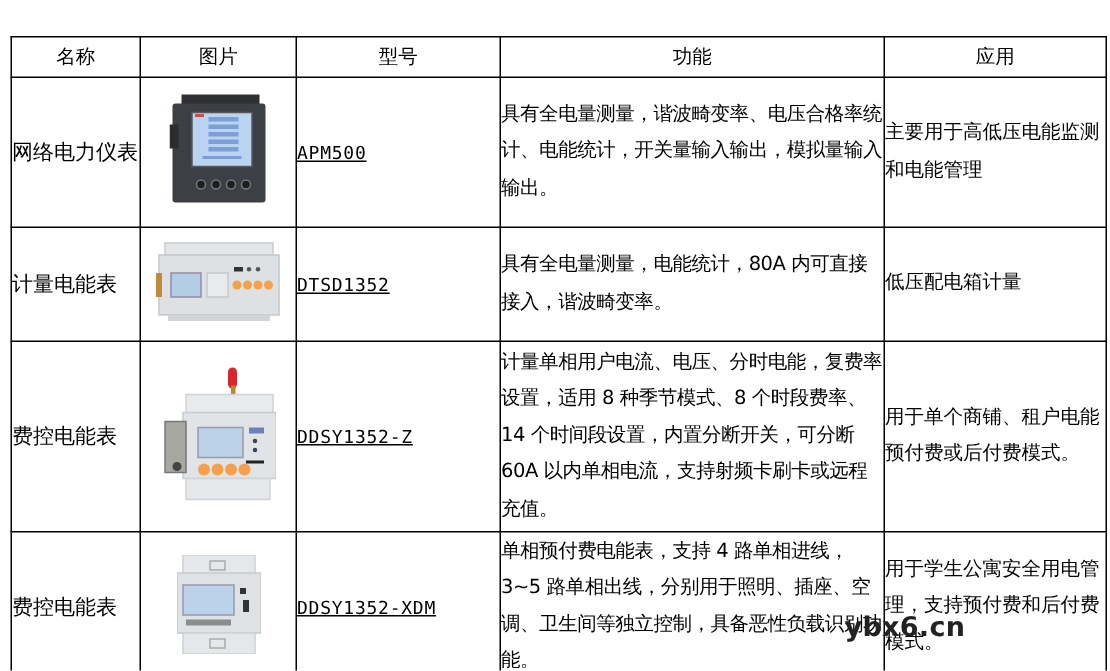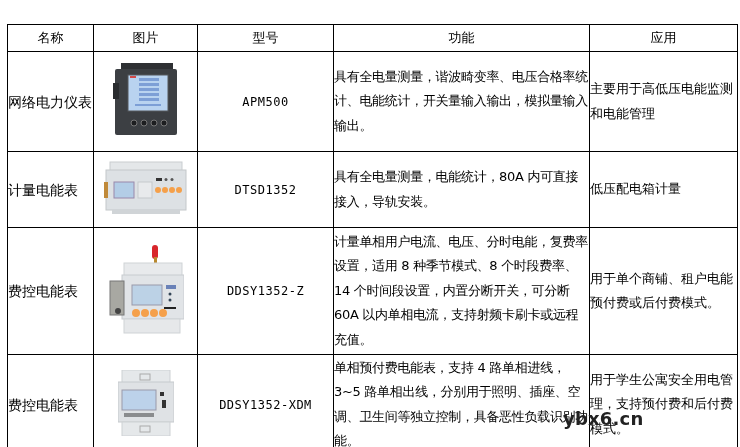--- a/index.html
+++ b/index.html
@@ -4,21 +4,21 @@
 <style>
   html, body { margin: 0; padding: 0; background: #ffffff; }
   body { width: 740px; height: 447px; position: relative; overflow: hidden;
          font-family: "DejaVu Sans", sans-serif; color: #000; }
   table.spec { position: absolute; left: 7px; top: 24px; border-collapse: collapse;
                table-layout: fixed; width: 730px; }
   table.spec td, table.spec th { border: 1px solid #000; padding: 0; vertical-align: middle; }
   th { font-weight: normal; font-size: 13px; height: 26px; text-align: center; }
   td.name { text-align: left; font-size: 14px; line-height: 26px; padding: 0 3px; }
   td.pic { text-align: center; }
-  td.model { text-align: center; font-family: "DejaVu Sans Mono", monospace; font-size: 12px; letter-spacing: 0.5px; }
+  td.model { text-align: left; font-family: "DejaVu Sans Mono", monospace; font-size: 12px; letter-spacing: 0.5px; text-decoration: underline; }
   td.func, td.app { text-align: left; font-size: 13px; line-height: 24.5px; padding-left: 1px; }
   td.func { letter-spacing: -0.3px; }
   .device { display: inline-block; position: relative; }
   .watermark { position: absolute; left: 563px; top: 408px; font-family: "DejaVu Sans", sans-serif;
                font-weight: bold; font-size: 18px; color: #222; letter-spacing: 0.2px; }
 </style>
 </head>
 <body>
 
 <table class="spec">
@@ -85,21 +85,21 @@
             <circle cx="62" cy="19.5" r="1.5" fill="#555"></circle>
               <circle cx="68" cy="19.5" r="1.5" fill="#555"></circle>
             <circle cx="54" cy="30" r="3" fill="#f5a04a"></circle>
               <circle cx="61" cy="30" r="3" fill="#f5a04a"></circle>
             <circle cx="68" cy="30" r="3" fill="#f5a04a"></circle>
               <circle cx="75" cy="30" r="3" fill="#f5a04a"></circle>
           </svg>
         </span>
       </td>
       <td class="model">DTSD1352</td>
-      <td class="func">具有全电量测量，电能统计，80A 内可直接接入，导轨安装。</td>
+      <td class="func">具有全电量测量，电能统计，80A 内可直接接入，谐波畸变率。</td>
       <td class="app">低压配电箱计量</td>
     </tr>
 
     <tr style="height:127px">
       <td class="name">费控电能表</td>
       <td class="pic">
         <span class="device">
           <svg width="76" height="96" viewBox="0 0 76 96">
             <rect x="44" y="4" width="6" height="14" rx="3" fill="#d8262b"></rect>
             <rect x="46" y="16" width="3" height="6" fill="#b8892e"></rect>

